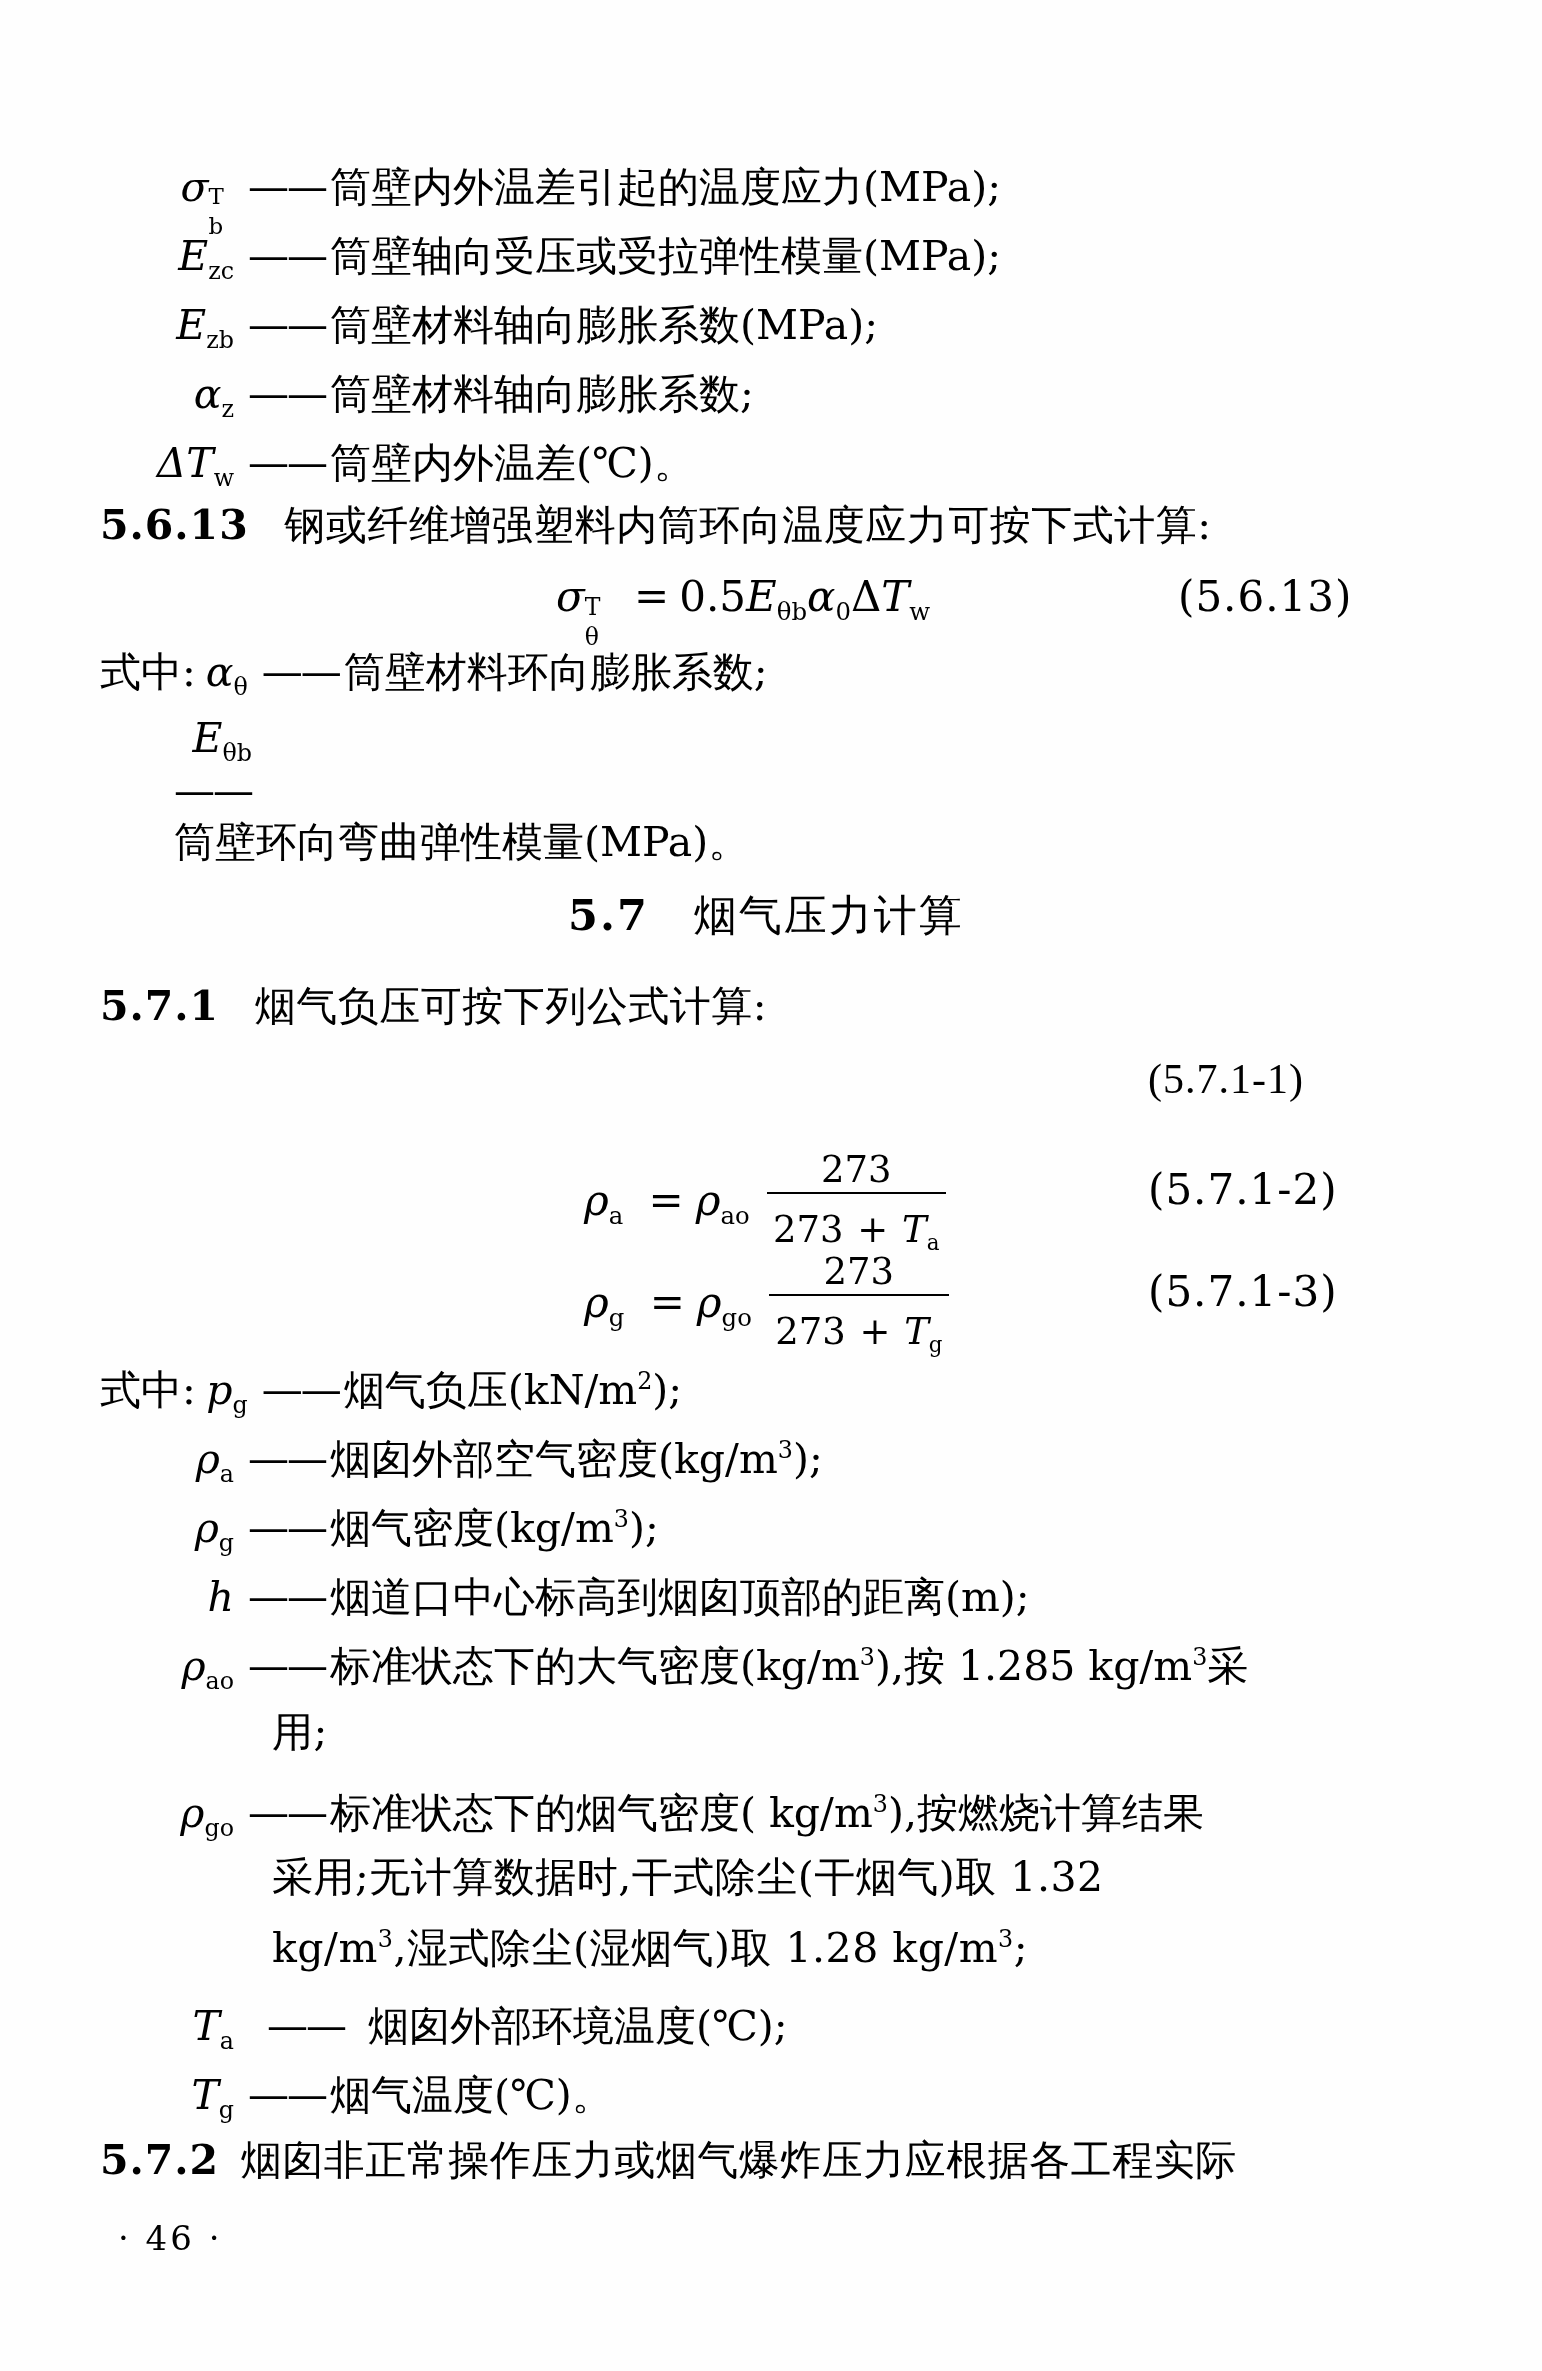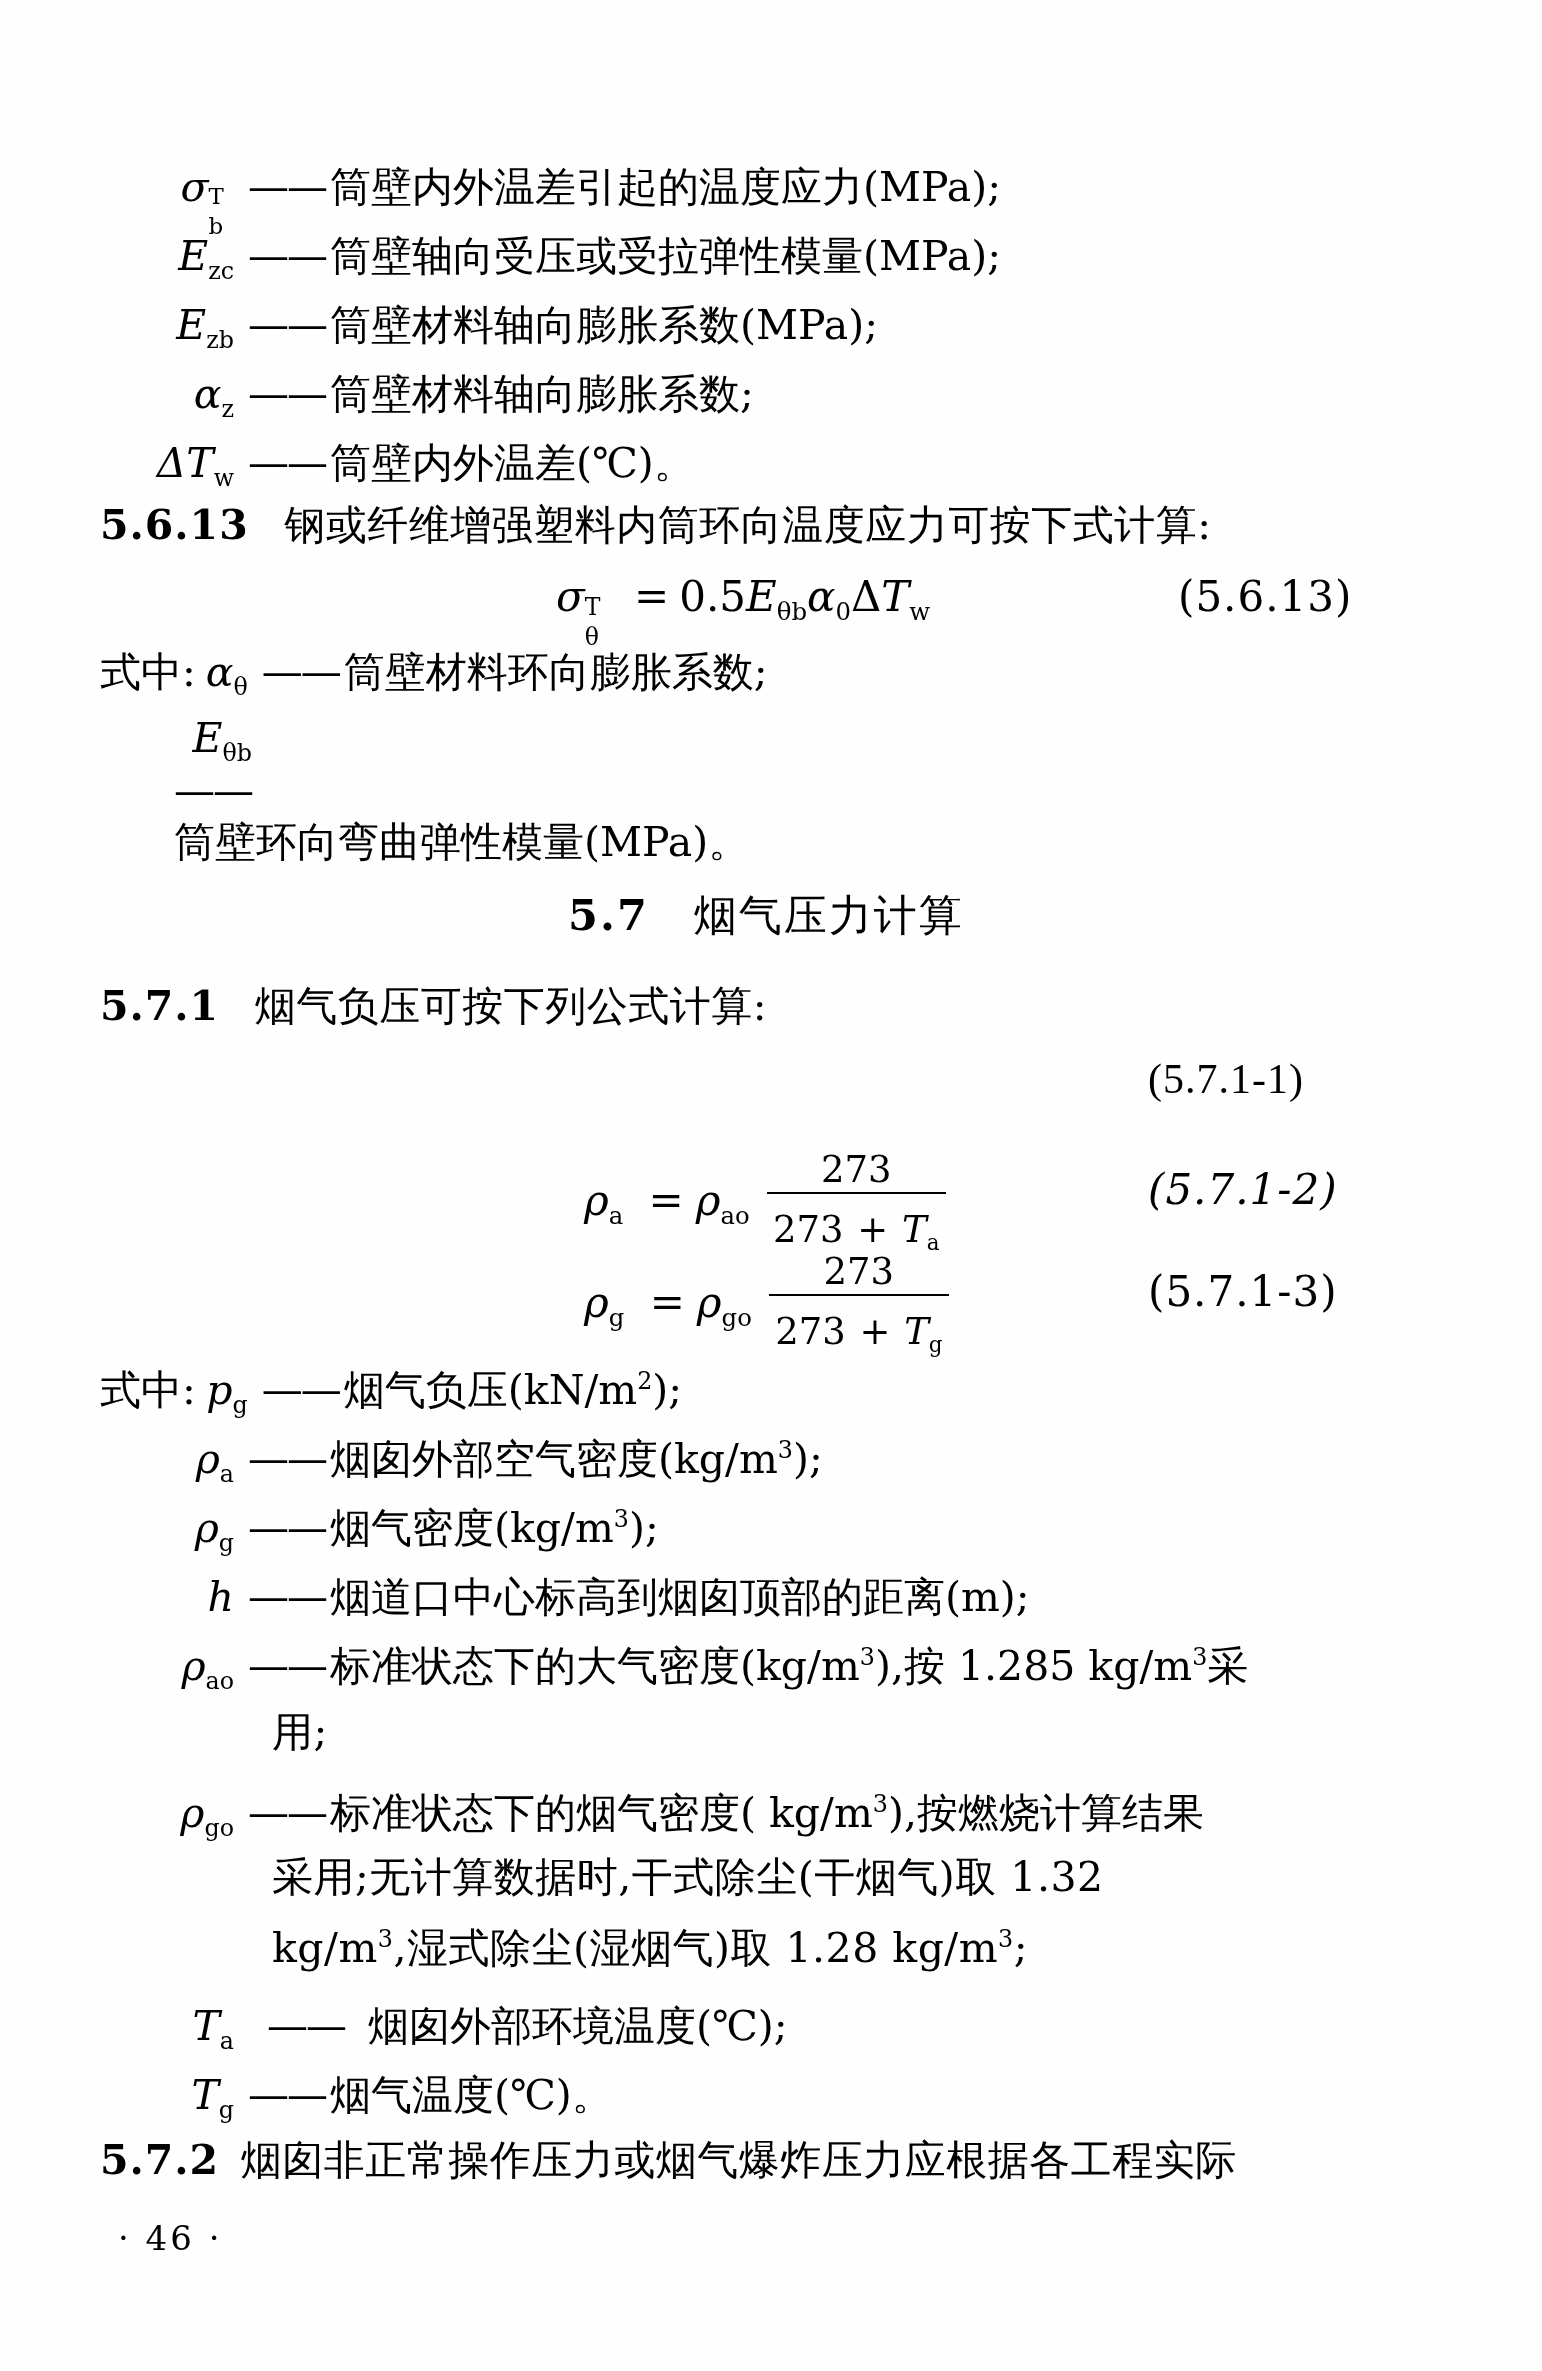--- a/index.html
+++ b/index.html
@@ -225,21 +225,21 @@
   <div class="eqno" style="left:1148px; top:1055px;font-family:Liberation Serif, serif;">(5.7.1-1)</div>
 
   <div class="formula" style="left:584px; top:1150px;">
     <span class="sym">ρ</span><span class="sub">a</span>
     <span style="margin:0 12px;">=</span><span class="sym">ρ</span><span class="sub">ao</span>
     <span class="frac">
       <span class="numer">273</span>
       <span class="denom">273 <span style="margin:0 2px;">+</span> <span class="sym">T</span><span class="sub">a</span></span>
     </span>
   </div>
-  <div class="eqno" style="left:1148px; top:1165px;font-style:italic;">(5.7.1-2)</div>
+  <div class="eqno" style="left:1148px; top:1165px;">(5.7.1-2)</div>
 
   <div class="formula" style="left:584px; top:1252px;">
     <span class="sym">ρ</span><span class="sub">g</span>
     <span style="margin:0 12px;">=</span><span class="sym">ρ</span><span class="sub">go</span>
     <span class="frac">
       <span class="numer">273</span>
       <span class="denom">273 <span style="margin:0 2px;">+</span> <span class="sym">T</span><span class="sub">g</span></span>
     </span>
   </div>
   <div class="eqno" style="left:1148px; top:1267px;">(5.7.1-3)</div>

